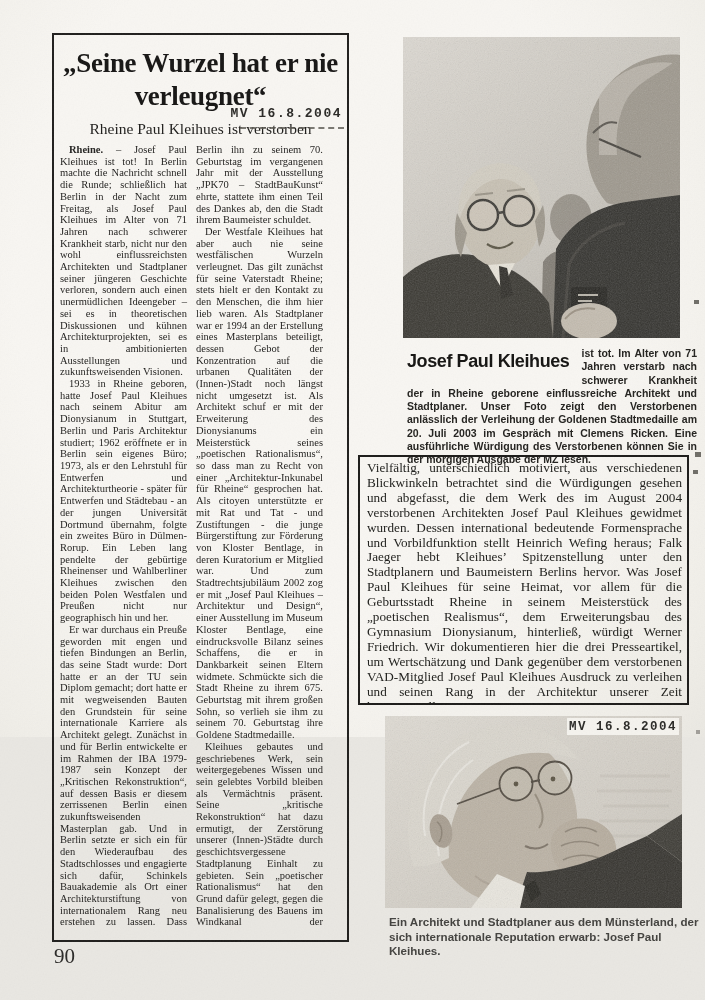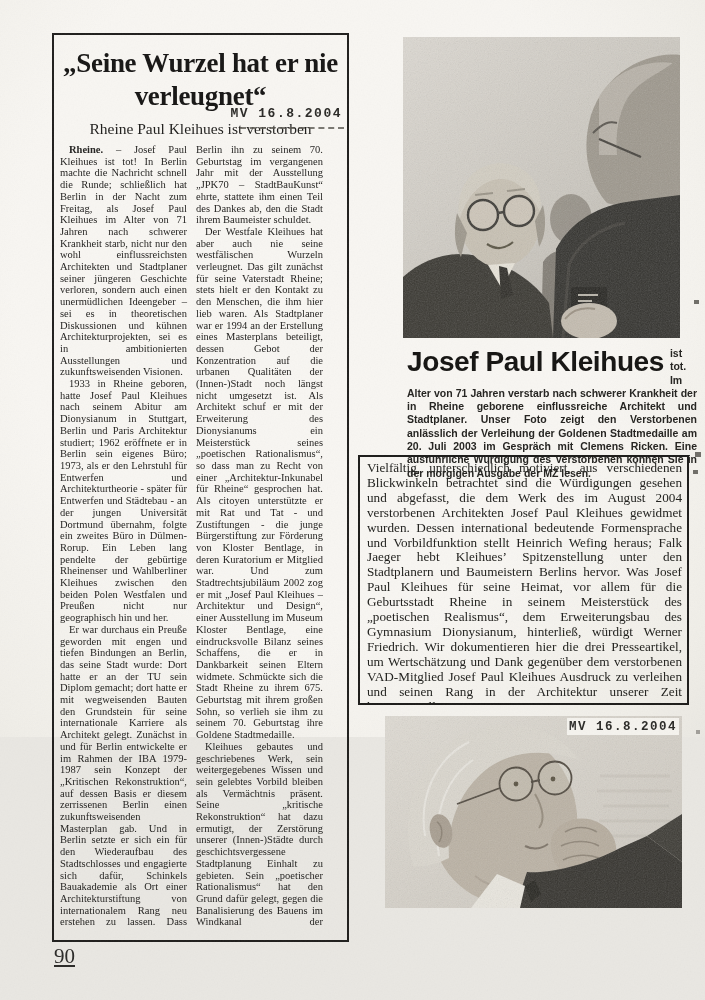--- a/index.html
+++ b/index.html
@@ -53,39 +53,39 @@
     font-size:12.5px;font-weight:bold;letter-spacing:1.5px;color:#2b2a27;
   }
   
   .caption-top{
     position:absolute;left:407px;top:347px;width:290px;
     font-family:"Liberation Sans", sans-serif;
     font-size:10.5px;line-height:13.3px;font-weight:bold;color:#23221f;
     text-align:justify;
   }
   .caption-top .cap-lead{
-    float:left;font-size:28px;line-height:29px;letter-spacing:-0.4px;
-    margin-right:6px;color:#141311;
+    float:left;font-size:18px;line-height:29px;letter-spacing:-0.4px;
+    margin-right:12px;color:#141311;
   }
   .caption-bottom{
     position:absolute;left:389px;top:915px;width:310px;
     font-family:"Liberation Sans", sans-serif;
     font-size:11.6px;line-height:14.6px;font-weight:600;color:#43423f;
   }
   
   .tribute-box{
     position:absolute;left:358px;top:455px;width:331px;height:250px;
     border:2px solid #1c1b19;box-sizing:border-box;
     padding:4px 5px 4px 7px;overflow:hidden;
   }
   .tribute-box p{
     margin:0;font-size:13.2px;line-height:14.9px;text-align:justify;color:#20201d;
   }
   .page-number{
-    position:absolute;left:54px;top:944px;font-size:21px;color:#2a2927;text-decoration:underline;
+    position:absolute;left:54px;top:944px;font-size:21px;color:#2a2927;
   }
   
   .noise-overlay{position:absolute;left:0;top:0;width:705px;height:1000px;pointer-events:none;opacity:0.05;}
   .edge-mark{position:absolute;background:#6f6d67;}
   .em1{left:694px;top:300px;width:5px;height:4px;}
   .em2{left:695px;top:452px;width:6px;height:5px;}
   .em3{left:693px;top:470px;width:5px;height:4px;}
   .em4{left:696px;top:730px;width:4px;height:4px;opacity:.6;}
 </style>
 </head>
@@ -206,20 +206,21 @@
         <path d="M130 192 L142 156 C165 158 205 148 235 132 L262 120 L297 146 L297 192 Z" fill="#33312c"></path>
         <path d="M262 120 L297 98 L297 146 Z" fill="#3b3933"></path>
         <path d="M86 192 L112 158 L140 170 L135 192 Z" fill="#eae7df"></path>
         <path d="M140 170 L150 164 L156 178 L146 186 Z" fill="#25241f"></path>
       </g>
       <rect width="297" height="192" filter="url(#grain2)" opacity="0.2"></rect>
     </svg>
     <div class="photo-stamp">MV 16.8.2004</div>
   </div>
 
+  <div class="caption-bottom">Ein Architekt und Stadtplaner aus dem Münsterland, der sich internationale Reputation erwarb: Josef Paul Kleihues.</div>
 
   <div class="page-number">90</div>
 
   <div class="edge-mark em1"></div>
   <div class="edge-mark em2"></div>
   <div class="edge-mark em3"></div>
   <div class="edge-mark em4"></div>
   <svg class="noise-overlay" viewBox="0 0 705 1000" width="705" height="1000">
     <defs>
         <filter id="pagegrain">

